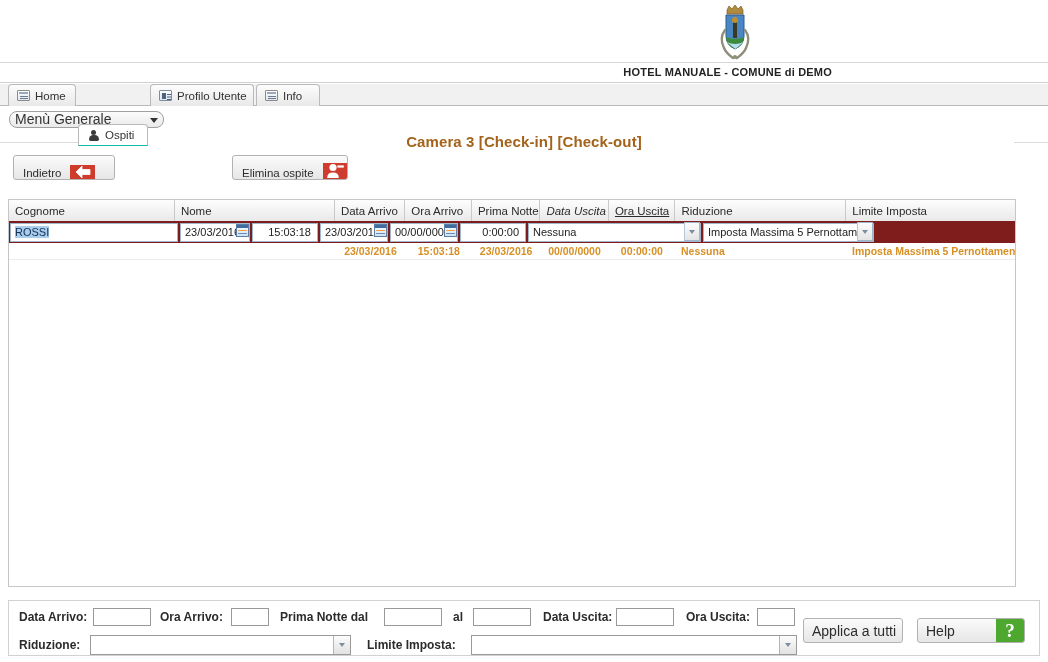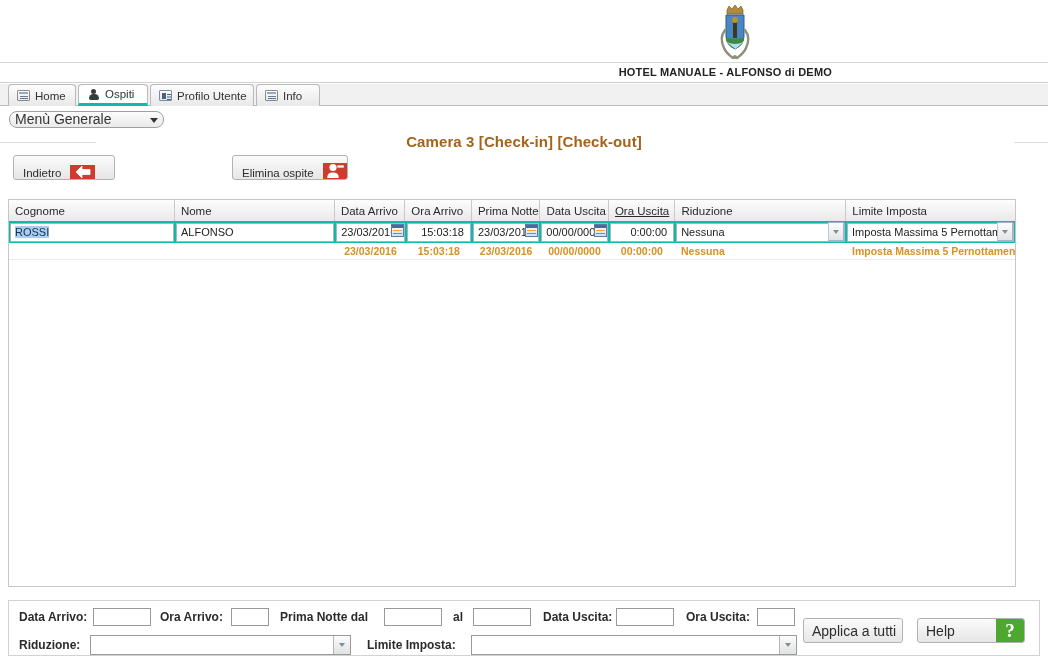--- a/index.html
+++ b/index.html
@@ -38,22 +38,23 @@
     display:flex; align-items:center; gap:5px;
     padding:0 10px 0 8px;
     font-size:11.5px; font-weight:normal; color:#333;
     background: linear-gradient(#fdfdfd, #e8e8e8);
     border:1px solid #b9b9b9; border-bottom:none;
     border-top-left-radius:4px; border-top-right-radius:4px;
     cursor:pointer; white-space:nowrap;
   }
   .tab.active {
     background:#ffffff;
-    border-bottom:3px solid #14b8a6;
+    border-bottom:1px solid #14b8a6;
     z-index:3;
+    margin-top:40px;
   }
   .tab .ticon { width:13px; height:11px; display:inline-block; position:relative; flex:0 0 auto; }
 
   .ic-window {
     background:linear-gradient(#fff,#dfe6ef);
     border:1px solid #8a8a8a; border-radius:1px;
   }
   .ic-window:before {
     content:""; position:absolute; left:1px; top:1px; right:1px; height:2px;
     background:#9aa8bb;
@@ -124,21 +125,21 @@
   .grid-head .hc {
     font-size:11.5px; color:#2a2a2a; font-weight:normal;
     display:flex; align-items:center;
     padding:0 6px;
     border-right:1px solid #c9c9c9;
     background:linear-gradient(#fdfdfd,#e9e9e9);
     white-space:nowrap; overflow:hidden;
   }
   .grid-head .hc:last-child { border-right:none; }
 
-  .grid-row { display:flex; height:22px; background:#14b8a6; align-items:stretch; }
+  .grid-row { display:flex; height:22px; background:#7f1d1d; align-items:stretch; }
   .cell {
     position:relative;
     display:flex; align-items:center;
     padding:0 0;
     overflow:hidden;
   }
   .cell .inp {
     width:100%; height:19px; margin:1px 1px;
     border:1px solid #9fb6cd; background:#fff;
     font-size:11px; color:#222;
@@ -242,21 +243,21 @@
         <path d="M9 26 q-6 8 -1 18 q2 5 9 10" fill="none" stroke="#8e8e7a" stroke-width="2.4" stroke-linecap="round"></path>
         <path d="M29 26 q6 8 1 18 q-2 5 -9 10" fill="none" stroke="#8e8e7a" stroke-width="2.4" stroke-linecap="round"></path>
         <circle cx="19" cy="53" r="2" fill="#8e8e7a"></circle>
       </svg>
     </div>
 
     <div class="hr-thin"></div>
   </div>
 
   <div class="hotel-bar"></div>
-  <div class="hotel-title">HOTEL MANUALE - ALFONSO di DEMO</div>
+  <div class="hotel-title">HOTEL MANUALE - COMUNE di DEMO</div>
 
   <div class="tabbar">
 
     <div class="tab" style="left:8px; width:68px;">
       <span class="ticon ic-window"></span>
       <span>Home</span>
     </div>
 
     <div class="tab active" style="left:78px; width:70px;">
       <span class="ticon ic-person">
@@ -311,39 +312,34 @@
   </div>
 
   <div class="grid">
 
     <div class="grid-head">
       <div class="hc" style="width:170px;">Cognome</div>
       <div class="hc" style="width:164px;">Nome</div>
       <div class="hc" style="width:72px;">Data Arrivo</div>
       <div class="hc" style="width:68px;">Ora Arrivo</div>
       <div class="hc" style="width:70px;">Prima Notte</div>
-      <div class="hc" style="width:70px;">Data Uscita</div>
+      <div class="hc" style="width:70px;font-style:italic;">Data Uscita</div>
       <div class="hc" style="width:68px;text-decoration:underline;">Ora Uscita</div>
       <div class="hc" style="width:175px;">Riduzione</div>
       <div class="hc" style="width:173px;">Limite Imposta</div>
     </div>
 
     <div class="grid-row">
 
       <div class="cell" style="width:170px;">
         <span class="inp">
           <span class="sel-text">ROSSI</span>
         </span>
       </div>
 
-      <div class="cell" style="width:164px;">
-        <span class="inp">
-          <span>ALFONSO</span>
-        </span>
-      </div>
 
       <div class="cell datefield" style="width:72px;">
         <span class="inp">
           <span>23/03/2016</span>
         </span>
         <span class="cal"></span>
       </div>
 
       <div class="cell" style="width:68px;">
         <span class="inp num">

